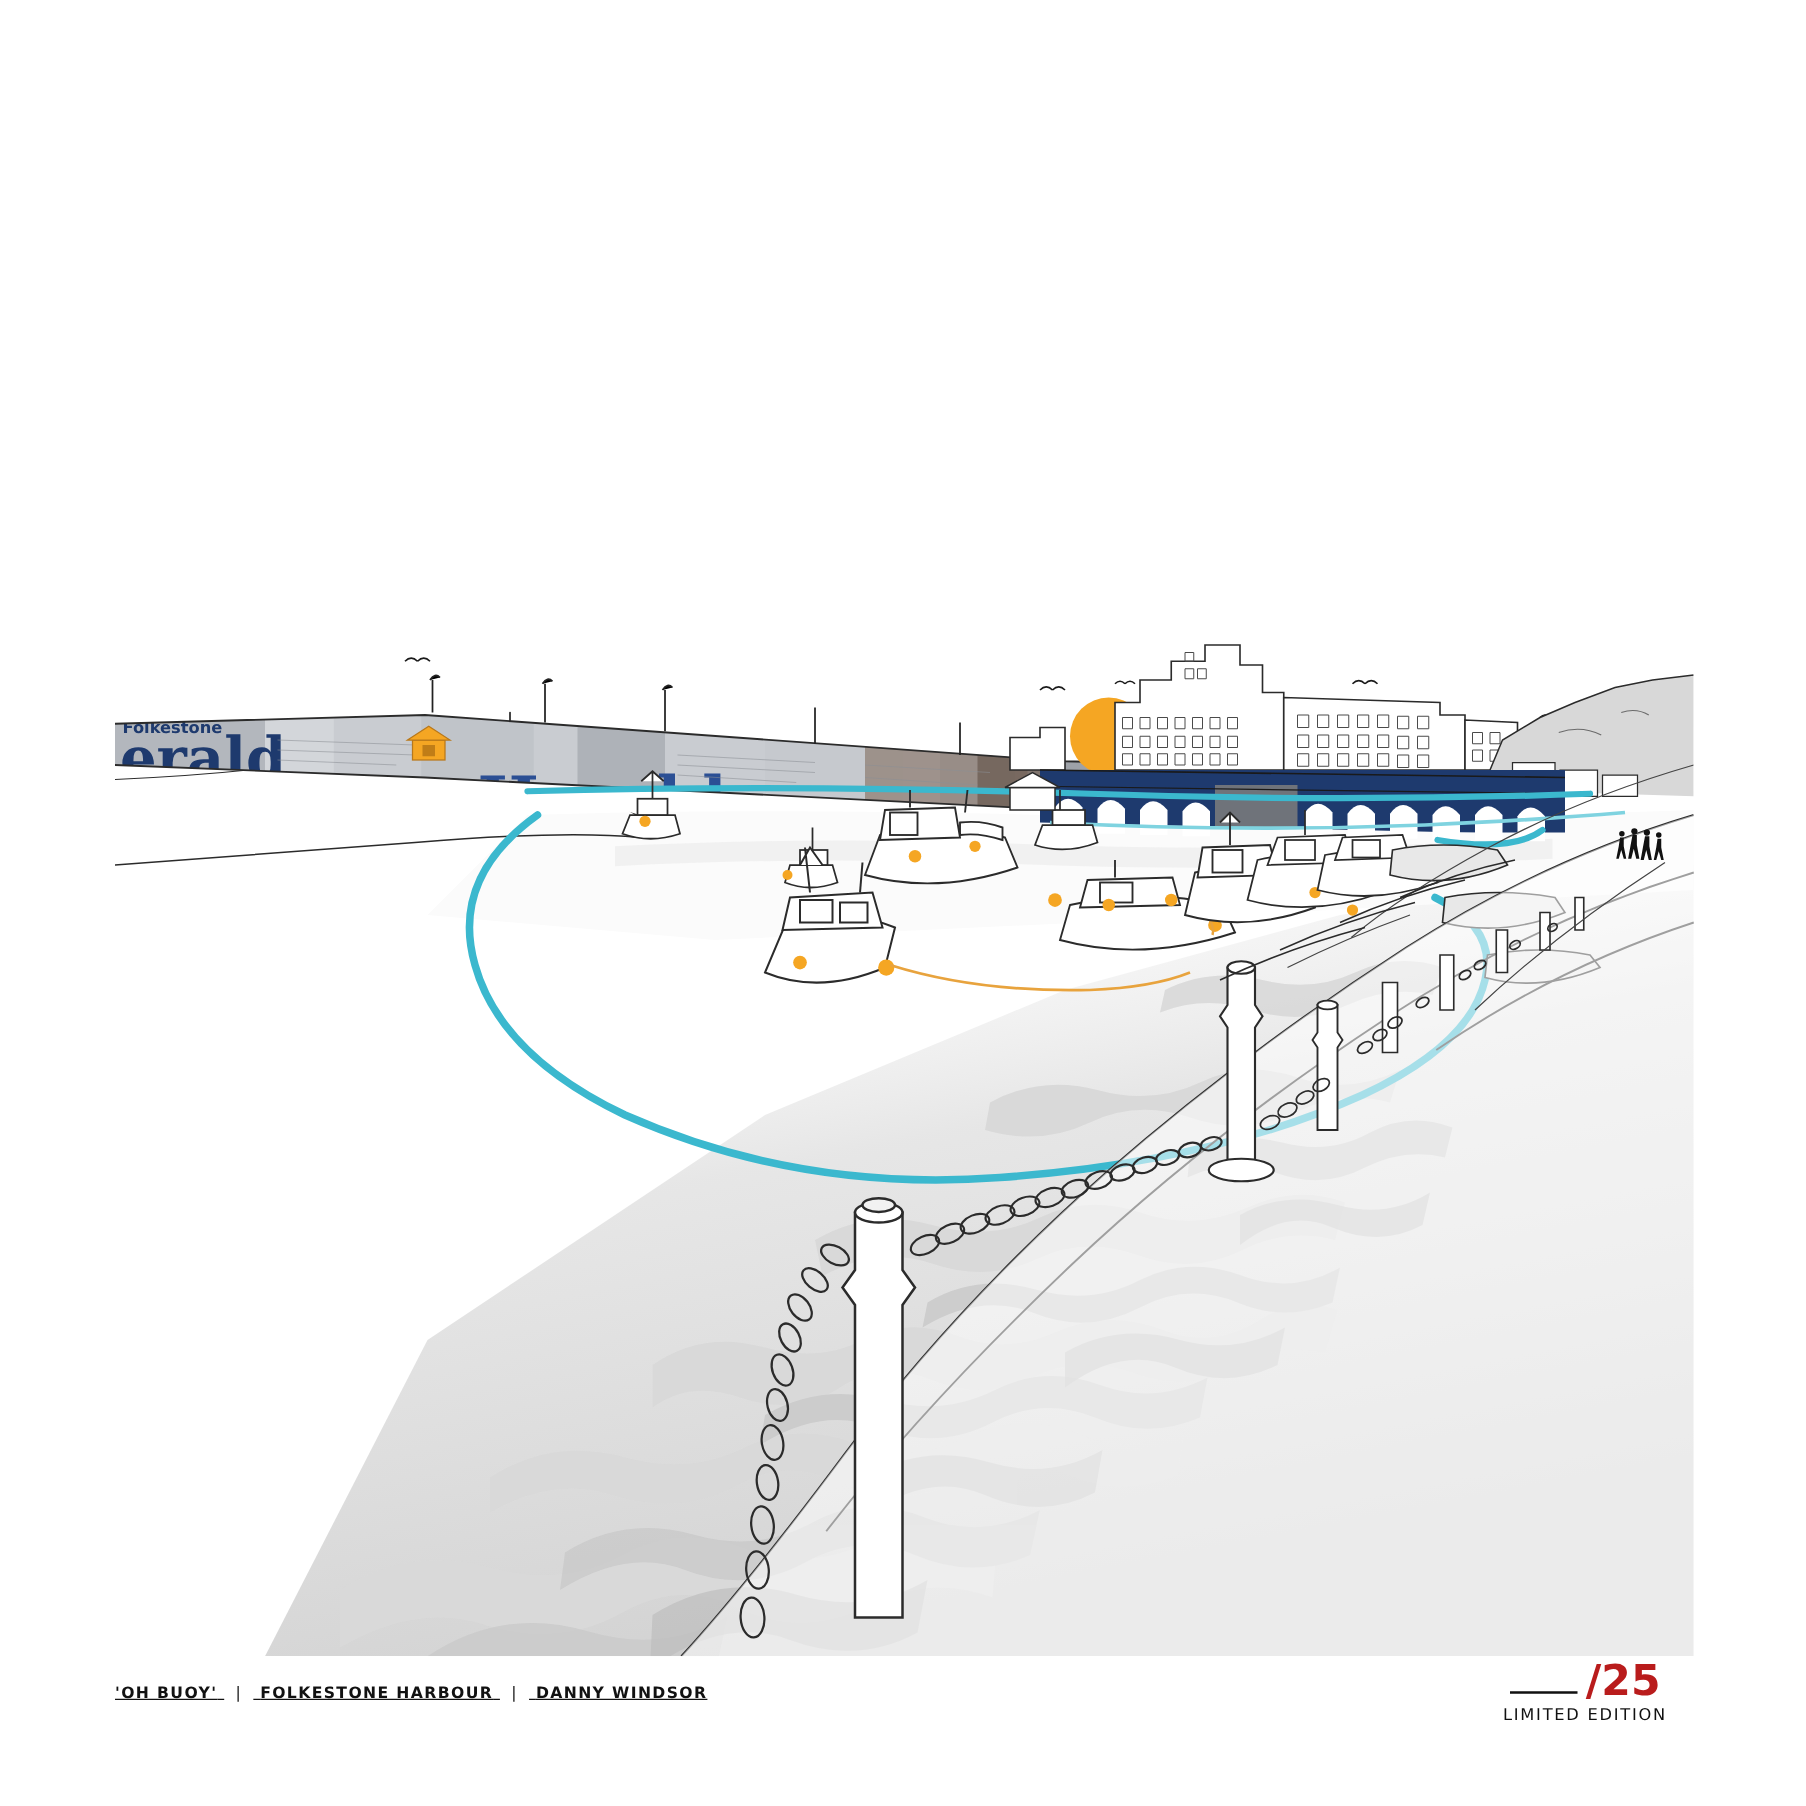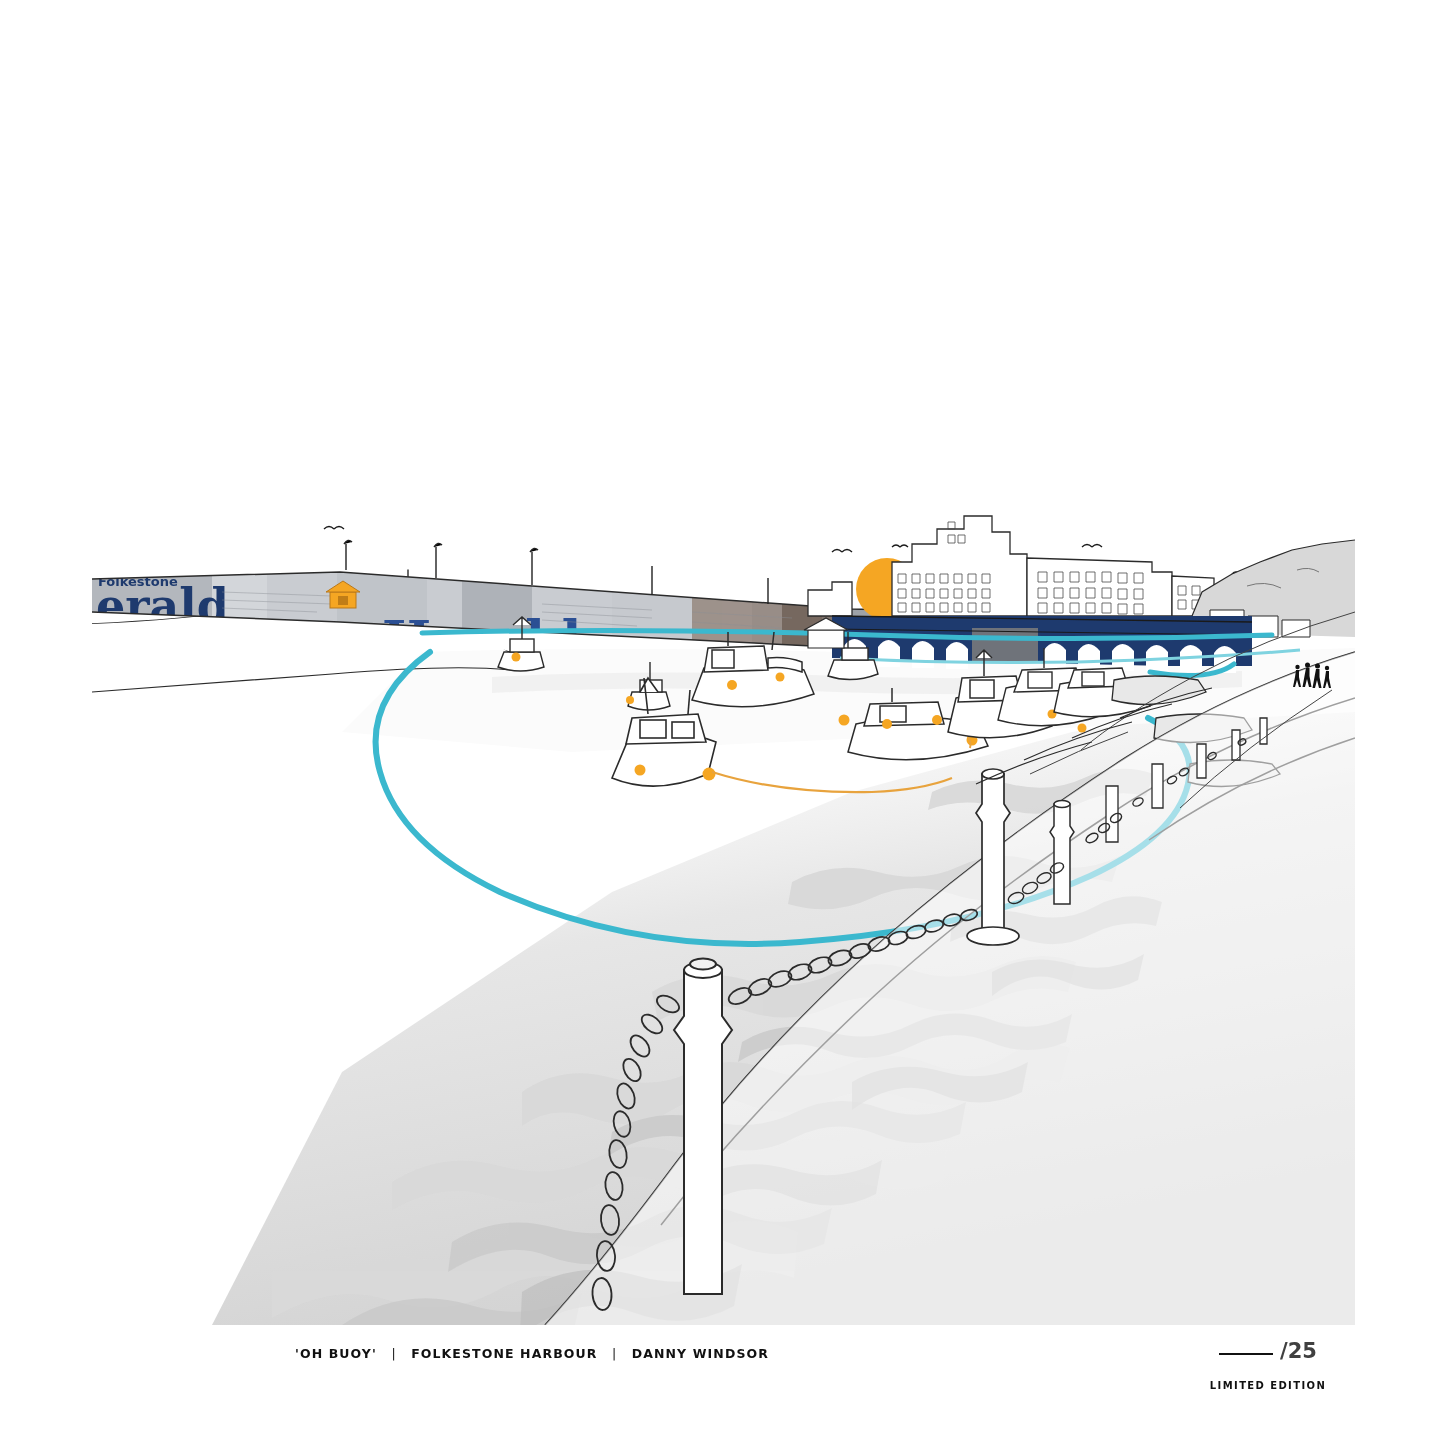--- a/index.html
+++ b/index.html
@@ -41,27 +41,28 @@
     left: 92px;
     top: 1330px;
     width: 1263px;
     height: 70px;
   }
   #caption-text {
     position: absolute;
     left: 0;
     top: 16px;
     width: 880px;
-    text-align: center;
+    text-align: left;
     font-family: "DejaVu Sans", sans-serif;
     font-size: 12.5px;
     font-weight: 700;
     letter-spacing: 1.1px;
     color: #111111;
     white-space: nowrap;
+    text-decoration: underline;
   }
   .cap-sep {
     display: inline-block;
     padding: 0 9px;
     font-weight: 400;
     color: #111111;
   }
   #edition-block {
     position: absolute;
     right: 12px;
@@ -77,30 +78,30 @@
     height: 30px;
   }
   #edition-rule {
     width: 54px;
     height: 2px;
     background: #111111;
     margin-bottom: 7px;
   }
   #edition-denominator {
     font-family: "DejaVu Sans", sans-serif;
-    font-size: 21px;
+    font-size: 34px;
     font-weight: 700;
-    color: #404040;
+    color: #b91c1c;
     line-height: 1;
   }
   #edition-label {
-    margin-top: 18px;
+    margin-top: 3px;
     font-family: "DejaVu Sans", sans-serif;
-    font-size: 10px;
-    font-weight: 700;
+    font-size: 13px;
+    font-weight: 400;
     letter-spacing: 1.4px;
     color: #111111;
   }
 </style>
 </head>
 <body>
 
 <div id="print-sheet">
 
   <div id="artwork-frame">

